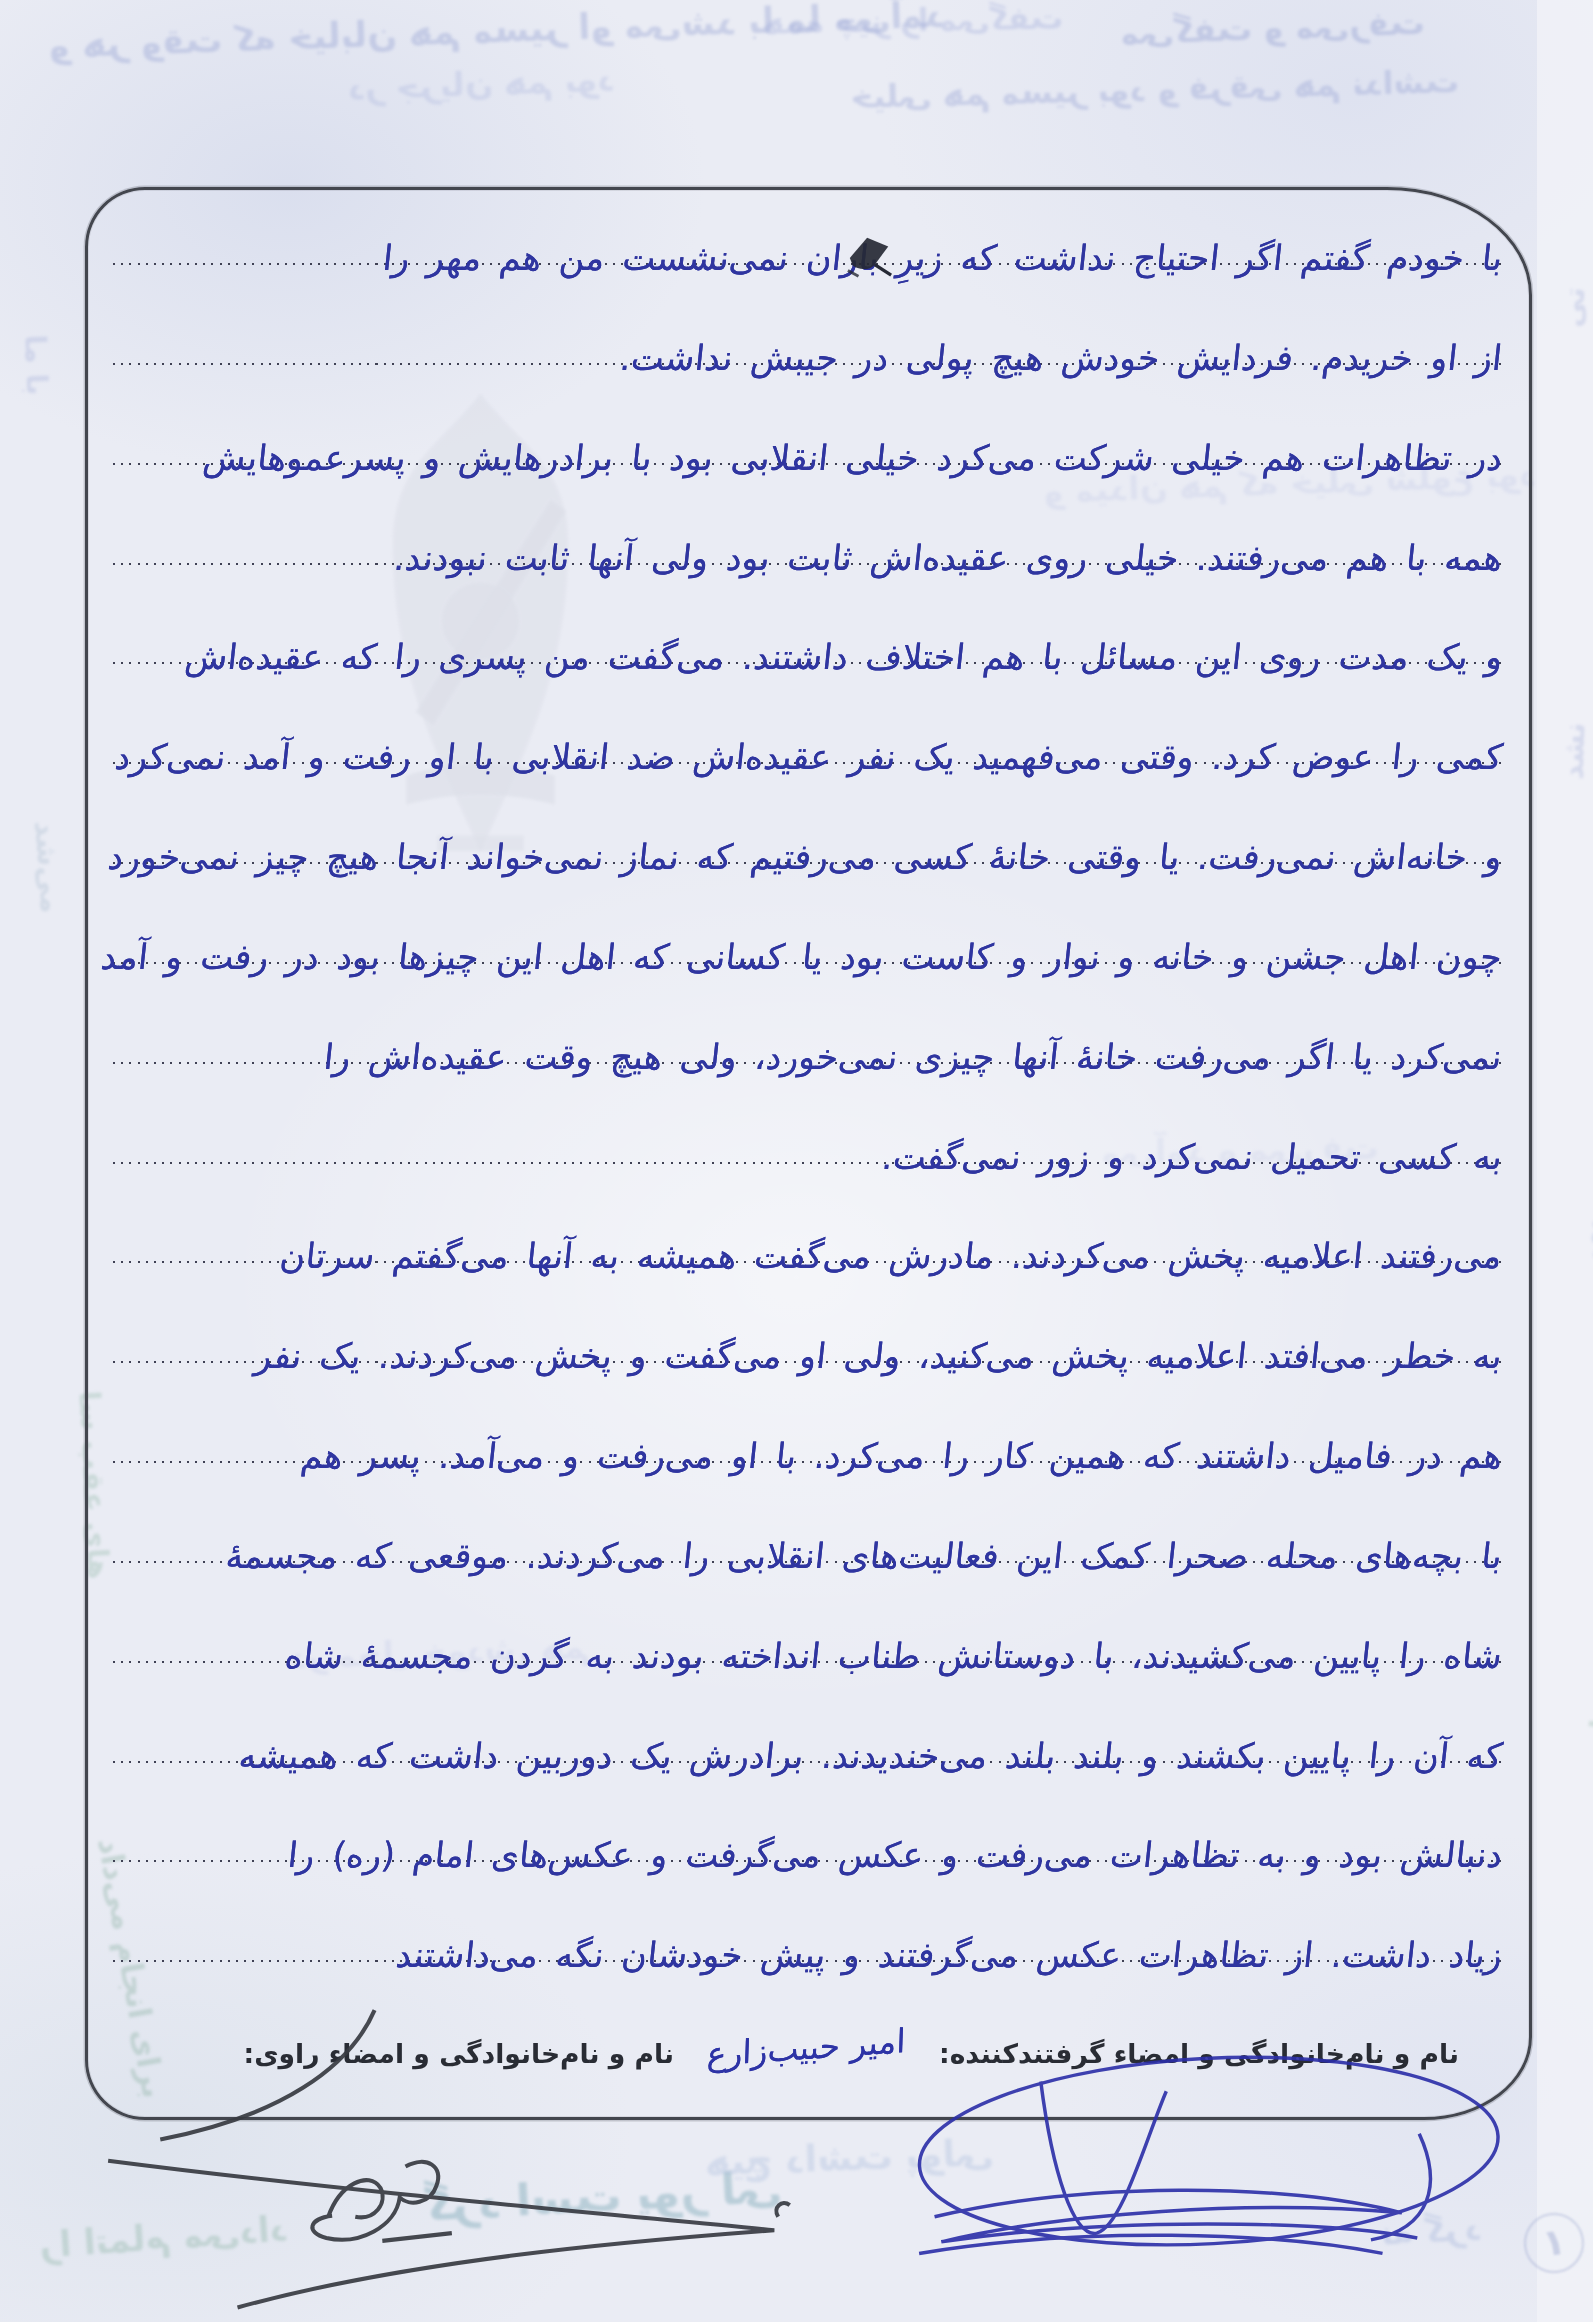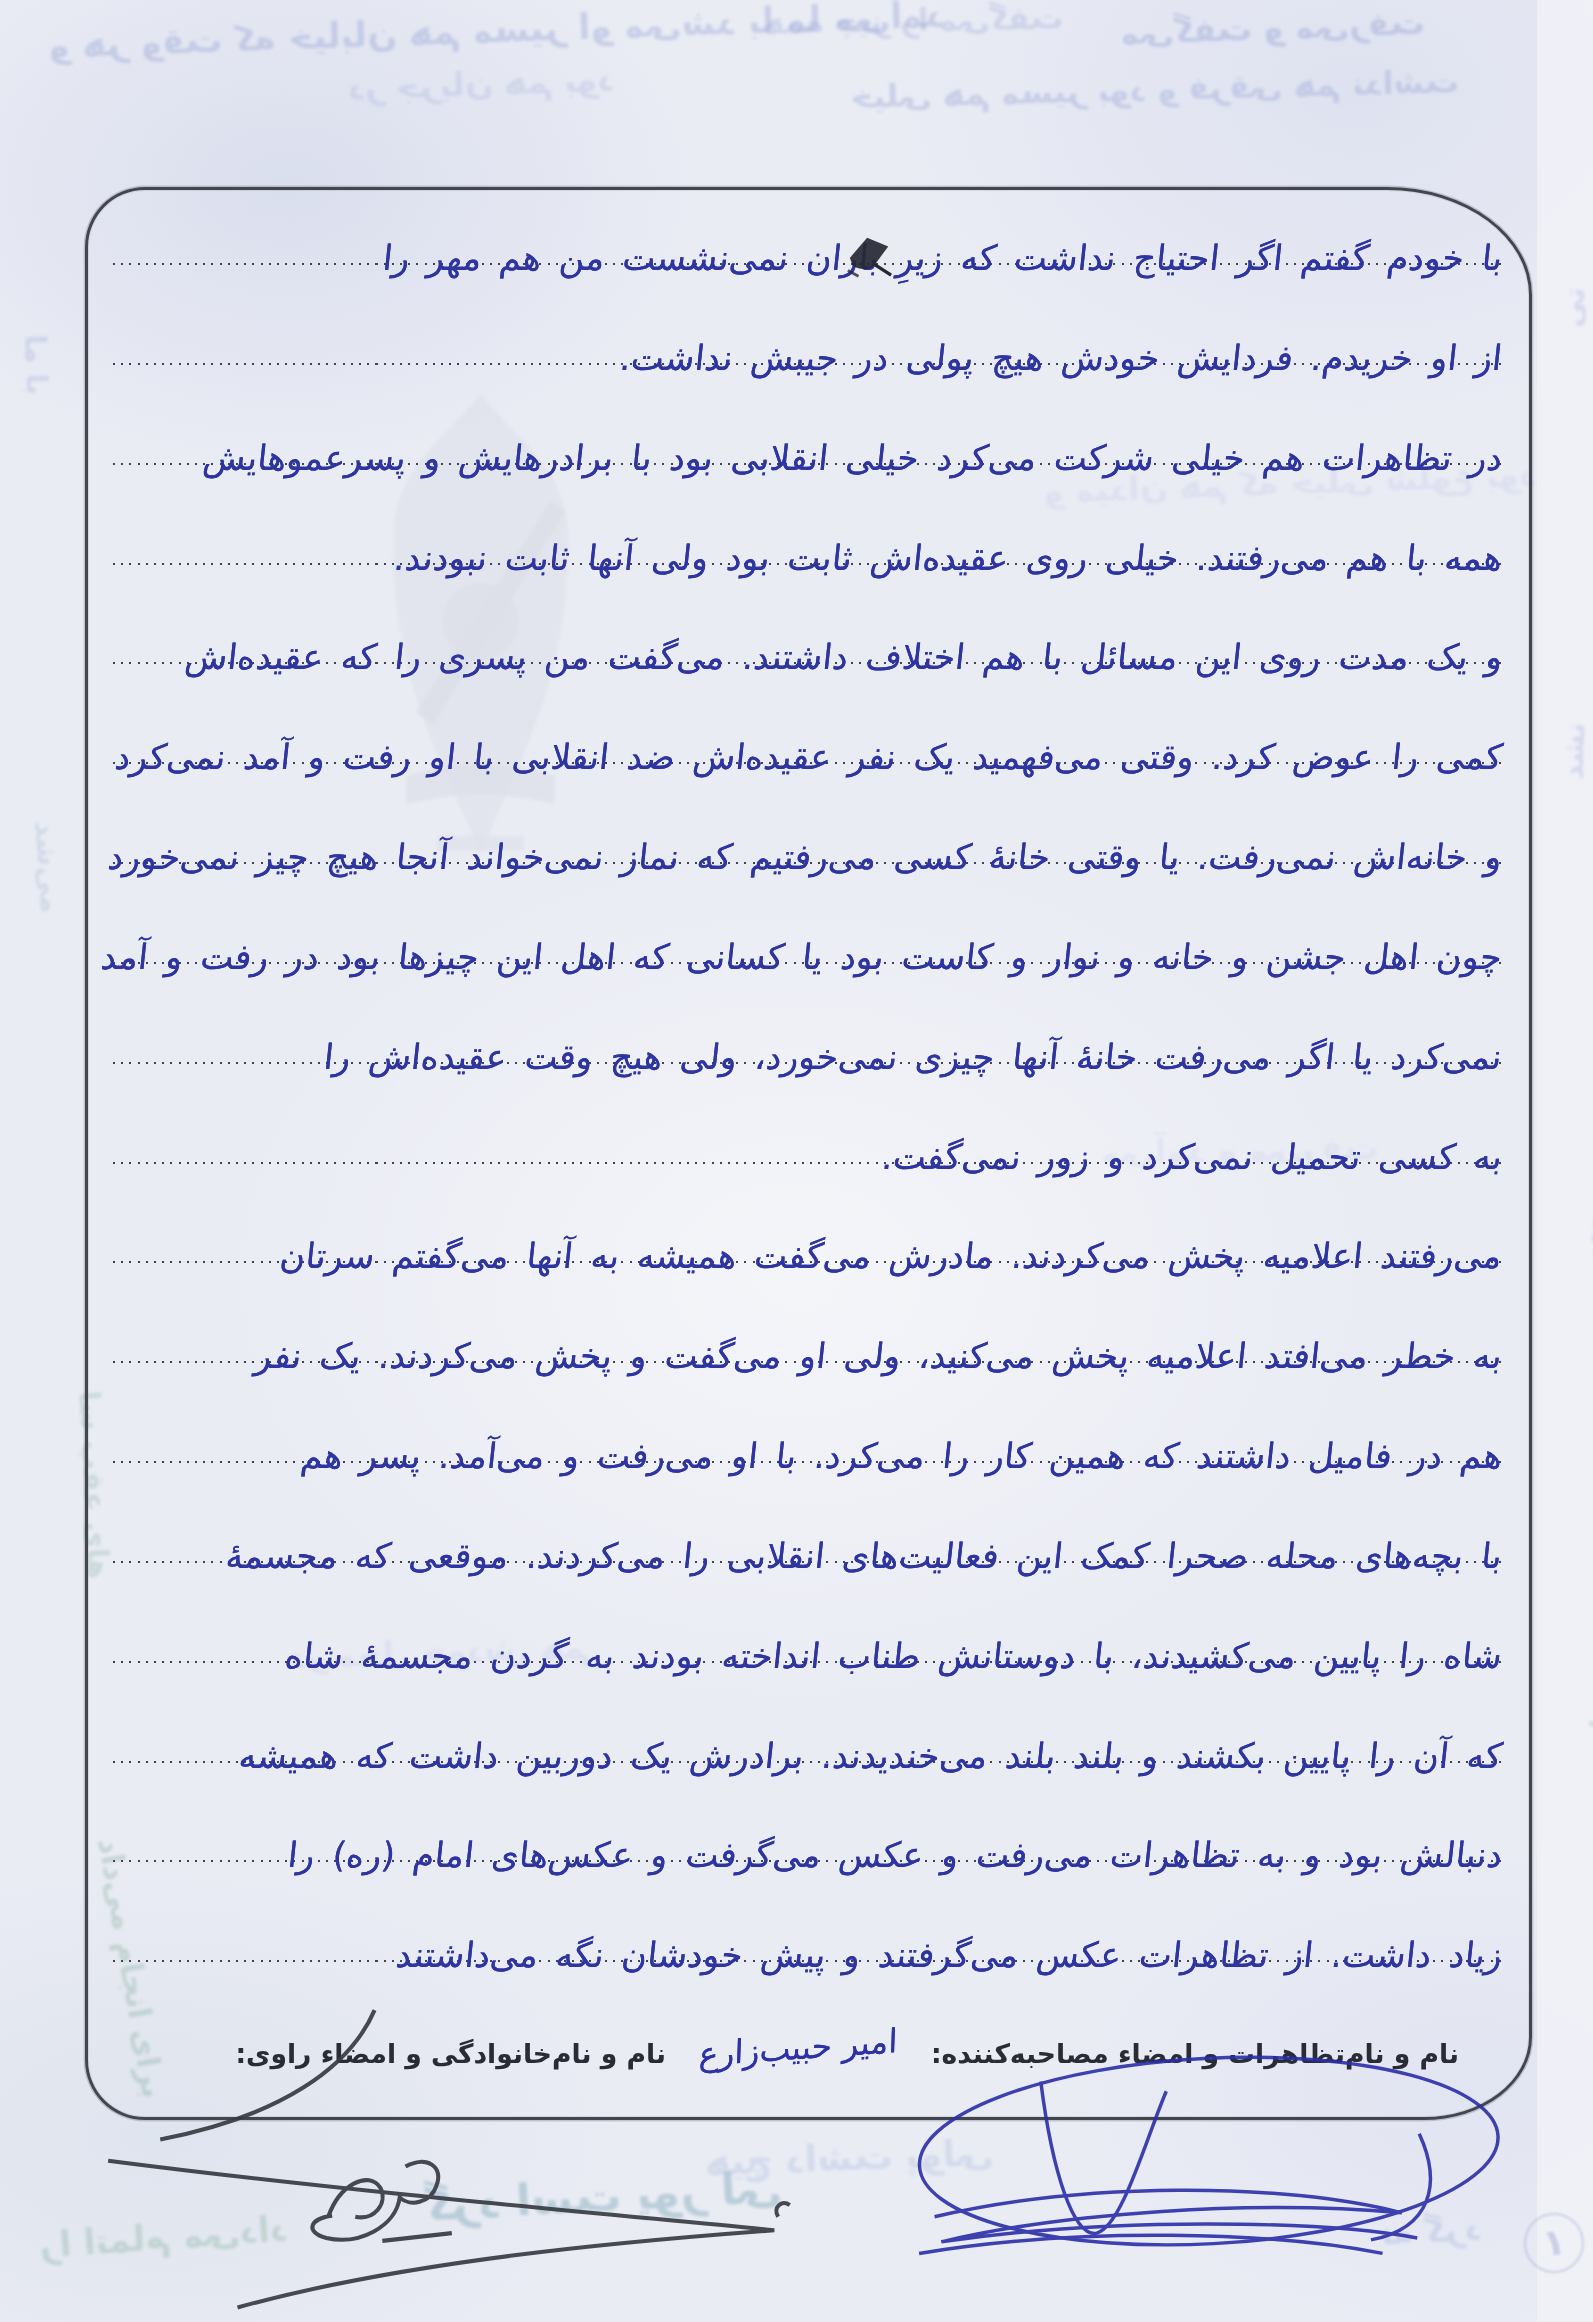--- a/index.html
+++ b/index.html
@@ -175,21 +175,21 @@
       </div>
     </div>
 
   <svg class="marker-icon" viewBox="0 0 52 50">
     <path d="M5,27 L23,6 L45,15 L31,34 C25,41 13,39 8,35 Z" fill="#262934" opacity="0.92"></path>
     <path d="M31,34 L48,45" stroke="#262934" stroke-width="3.5" fill="none"></path>
     <path d="M3,40 L14,46" stroke="#262934" stroke-width="3" fill="none" opacity="0.8"></path>
   </svg>
 
   <div class="sig-row">
-    <span class="printed">نام و نام‌تظاهرات و امضاء مصاحبه‌کننده:</span>
+    <span class="printed">نام و نام‌خانوادگی و امضاء گرفتند‌کننده:</span>
     <span class="hand-name">امیر حبیب‌زارع</span>
     <span class="printed">نام و نام‌خانوادگی و امضاء راوی:</span>
   </div>
 </div>
 
 <svg class="sig-overlay" viewBox="0 0 1650 2405">
 
   <g stroke="#2b2ea8" stroke-width="3.6" fill="none" opacity="0.9">
     <ellipse cx="1252" cy="2228" rx="300" ry="96" transform="rotate(-3 1252 2228)"></ellipse>
     <path d="M1078,2156 C1090,2250 1112,2318 1136,2313 C1162,2306 1186,2218 1208,2166"></path>

